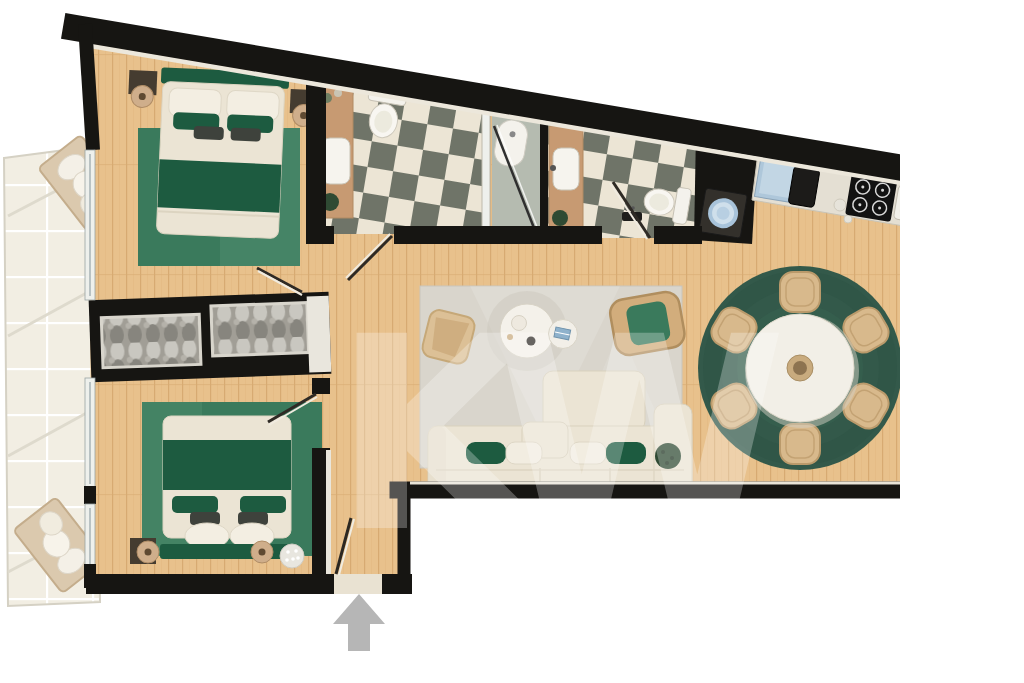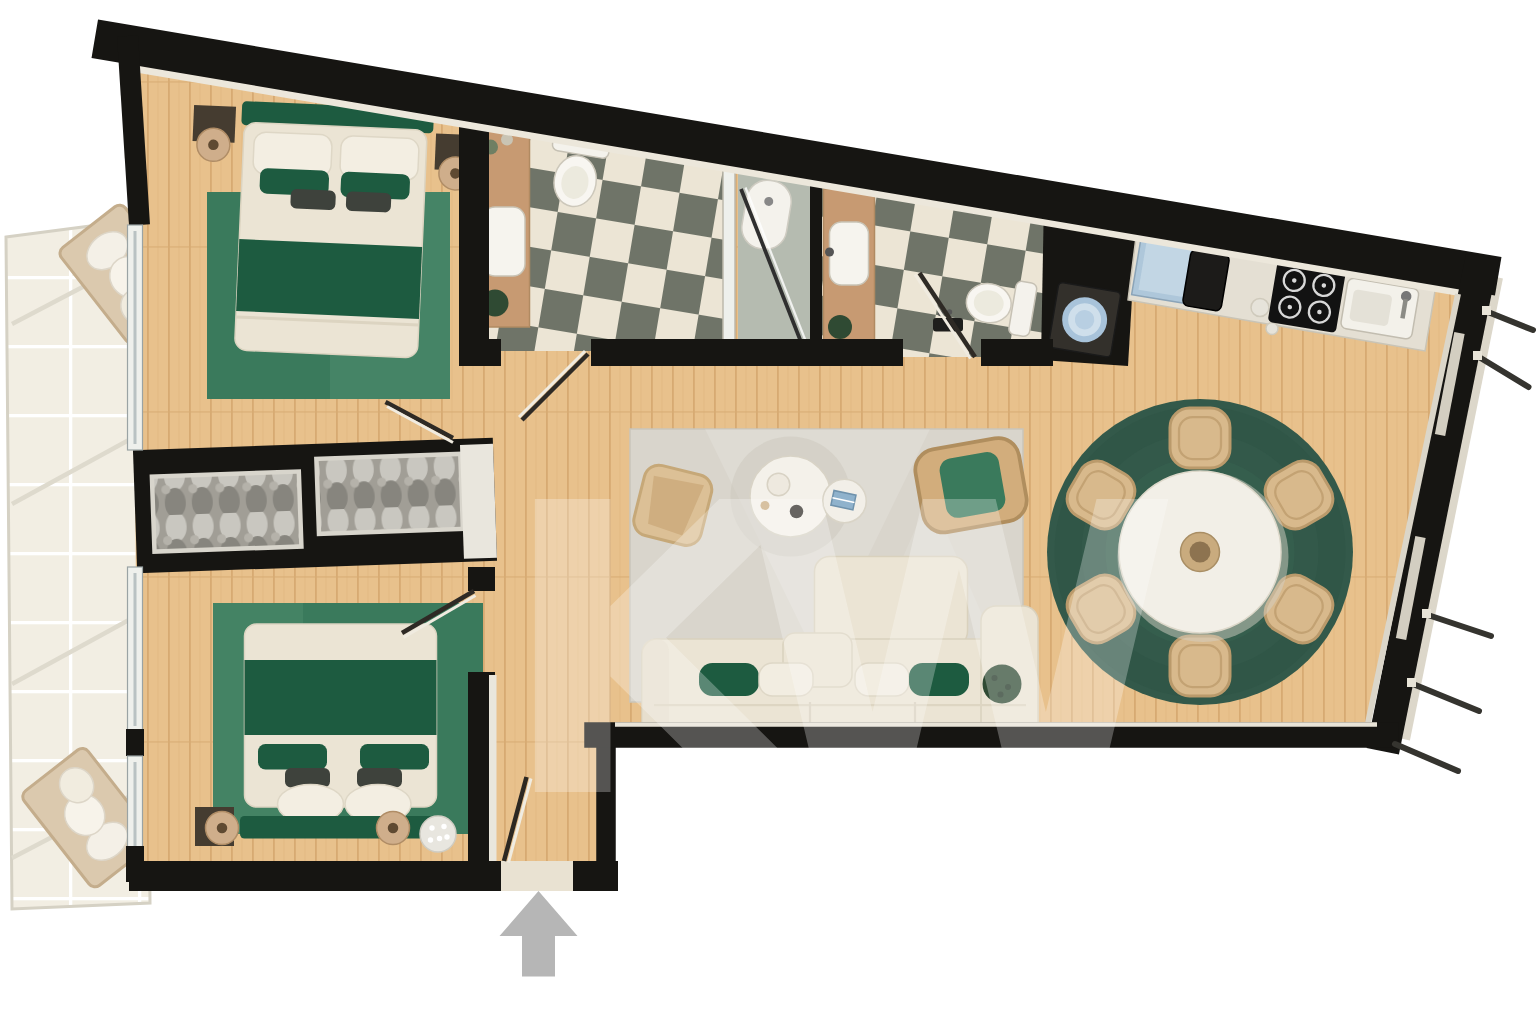--- a/index.html
+++ b/index.html
@@ -1,16 +1,16 @@
 <!DOCTYPE html>
 <html style="--wall: #161512; --wood-floor: #e8c18c; --wood-stripe: #d7aa72; --balcony-floor: #f2eee3; --checker-light: #ece5d5; --checker-dark: #6f7468; --rug-green: #3a7a5c; --dining-rug: #33594a; --living-rug: #d9d5cc; --bedding-green: #1d5b40; --cream: #ebe4d4; --rattan: #d6b587; --counter: #e4dfd3; --arrow-grey: #b6b6b6; --washer-door: #a8c3da; --plant-green: #2f4a33; --lamp-tan: #cfae8b; --vanity-wood: #c79a72; --shower-tile: #b5bbb0; --glass-frame: #eef0ec;"><head>
 <meta charset="utf-8">
 <style>
   html,body{margin:0;padding:0;background:#ffffff;}
-  .stage{position:relative;width:1024px;height:683px;background:#ffffff;overflow:hidden;
+  .stage{position:relative;width:900px;height:683px;background:#ffffff;overflow:hidden;
          font-family:"DejaVu Sans","Liberation Sans",sans-serif;}
   .stage svg{position:absolute;left:0;top:0;}
   
   .wall{fill:var(--wall,#161512);}
   .wall-s{stroke:var(--wall,#161512);}
   .cream{fill:var(--cream,#ebe4d4);}
   .green{fill:var(--bedding-green,#1d5b40);}
   .ruggreen{fill:var(--rug-green,#3a7a5c);}
   .dining-rug{fill:var(--dining-rug,#33594a);}
   .living-rug{fill:var(--living-rug,#d9d5cc);}

